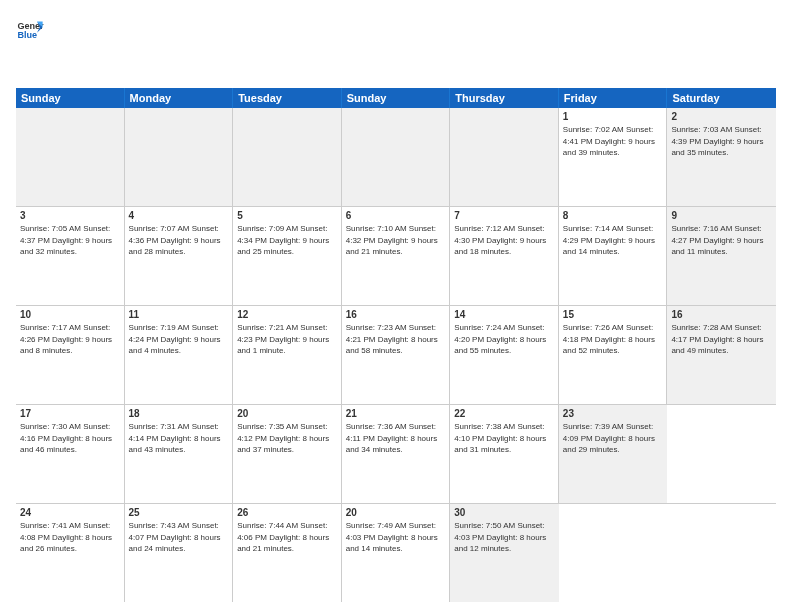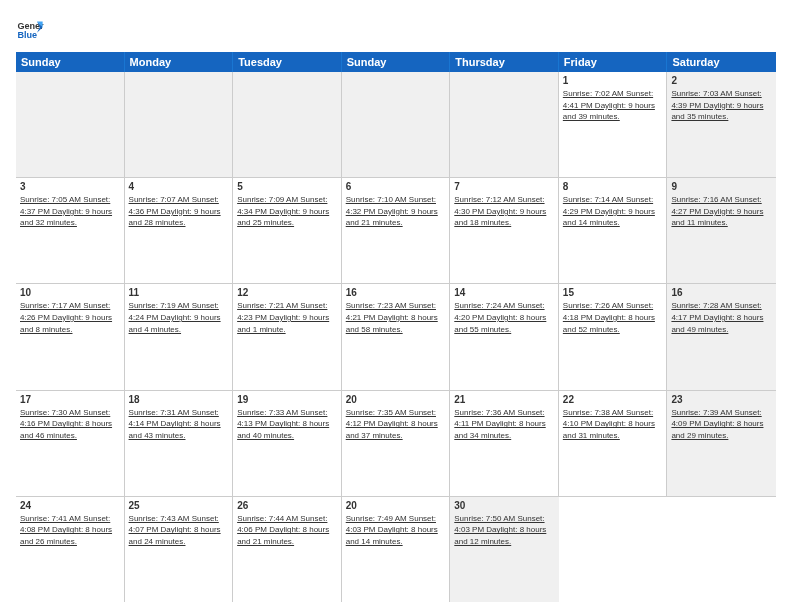--- a/index.html
+++ b/index.html
@@ -41,20 +41,21 @@
       color: #333;
     }
     .location {
       font-size: 13px;
       color: #555;
     }
     .calendar {
       flex: 1;
       display: flex;
       flex-direction: column;
+      margin-top: 36px;
     }
     .cal-header {
       display: grid;
       grid-template-columns: repeat(7, 1fr);
       background: #1565c0;
     }
     .cal-header-cell {
       color: #fff;
       font-size: 11px;
       font-weight: bold;
@@ -89,21 +90,20 @@
     .day-number {
       font-size: 10px;
       font-weight: bold;
       display: block;
       margin-bottom: 2px;
     }
     .cell-info {
       font-size: 8px;
       line-height: 1.45;
       color: #333;
-      text-decoration: underline;
     }
   </style>
 </head>
 <body>
 
 <div class="page">
   <div class="header">
     <div class="logo">
       <svg class="logo-icon" viewBox="0 0 40 40">
         <text x="2" y="18" font-size="13" font-weight="bold" fill="#333">General</text>
@@ -261,27 +261,20 @@
 and 46 minutes.</div>
           </div>
           <div class="cal-cell">
             <span class="day-number">18</span>
             <div class="cell-info">Sunrise: 7:31 AM
 Sunset: 4:14 PM
 Daylight: 8 hours
 and 43 minutes.</div>
           </div>
           <div class="cal-cell">
-            <span class="day-number">19</span>
-            <div class="cell-info">Sunrise: 7:33 AM
-Sunset: 4:13 PM
-Daylight: 8 hours
-and 40 minutes.</div>
-          </div>
-          <div class="cal-cell">
             <span class="day-number">20</span>
             <div class="cell-info">Sunrise: 7:35 AM
 Sunset: 4:12 PM
 Daylight: 8 hours
 and 37 minutes.</div>
           </div>
           <div class="cal-cell">
             <span class="day-number">21</span>
             <div class="cell-info">Sunrise: 7:36 AM
 Sunset: 4:11 PM

